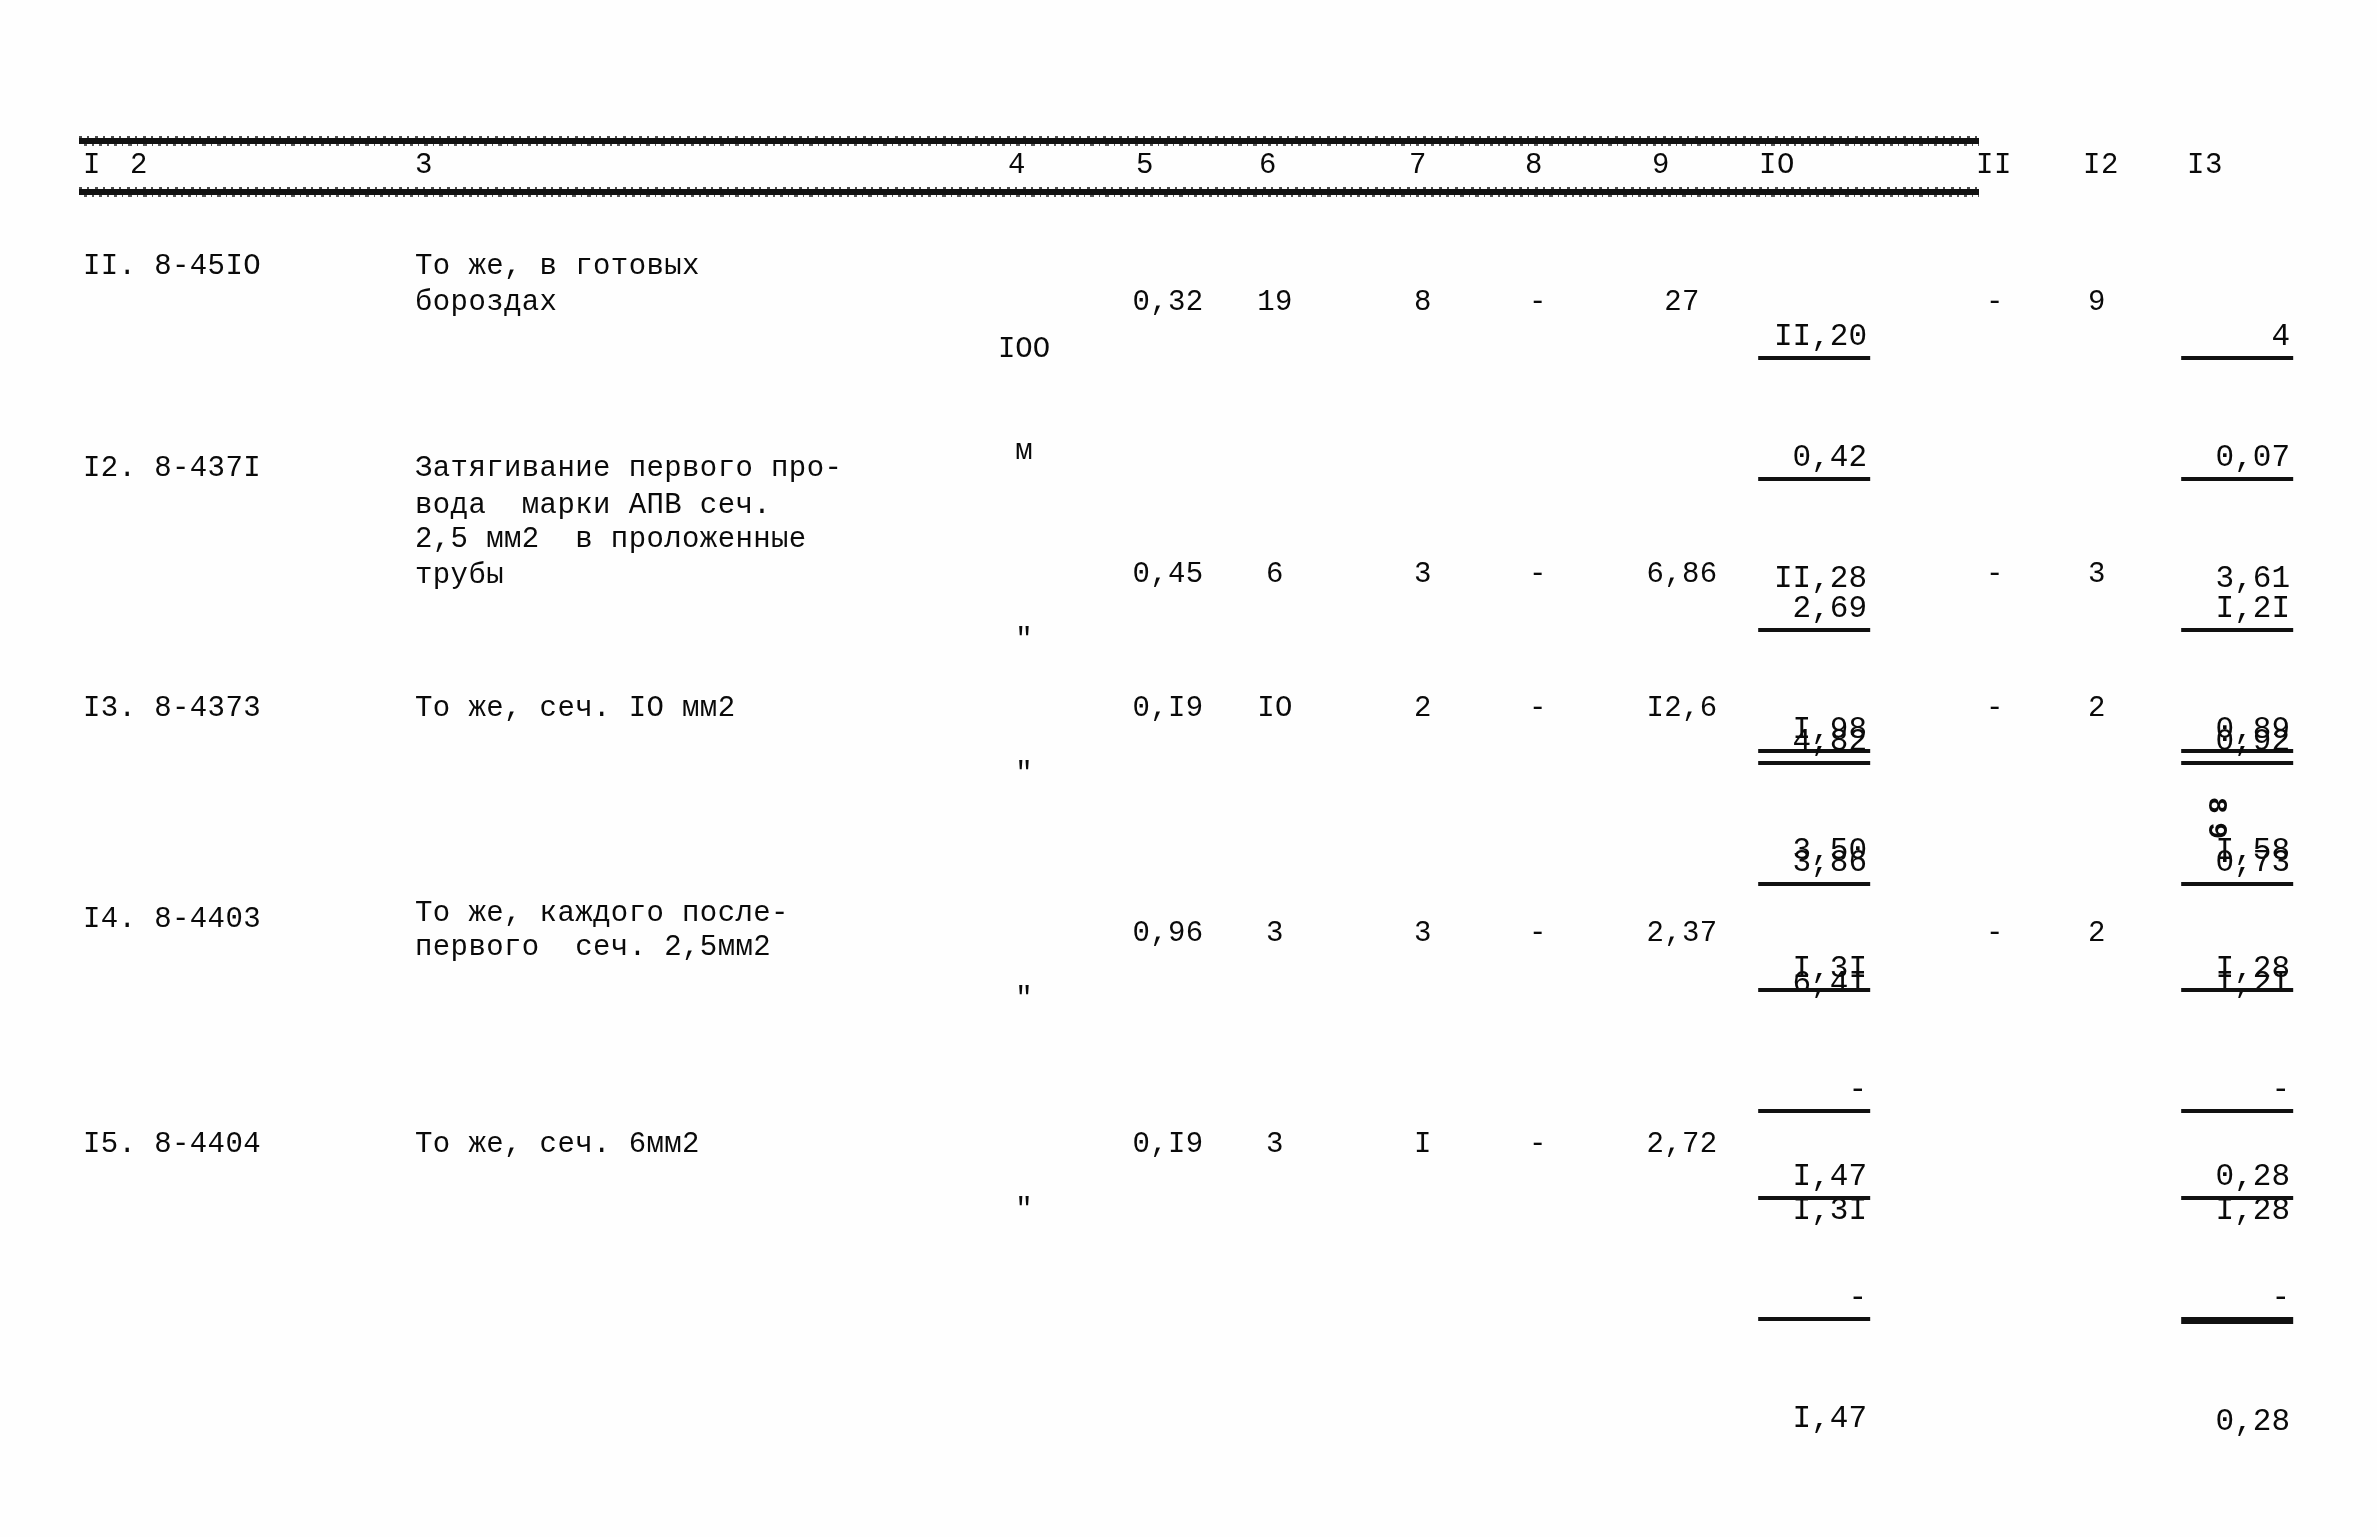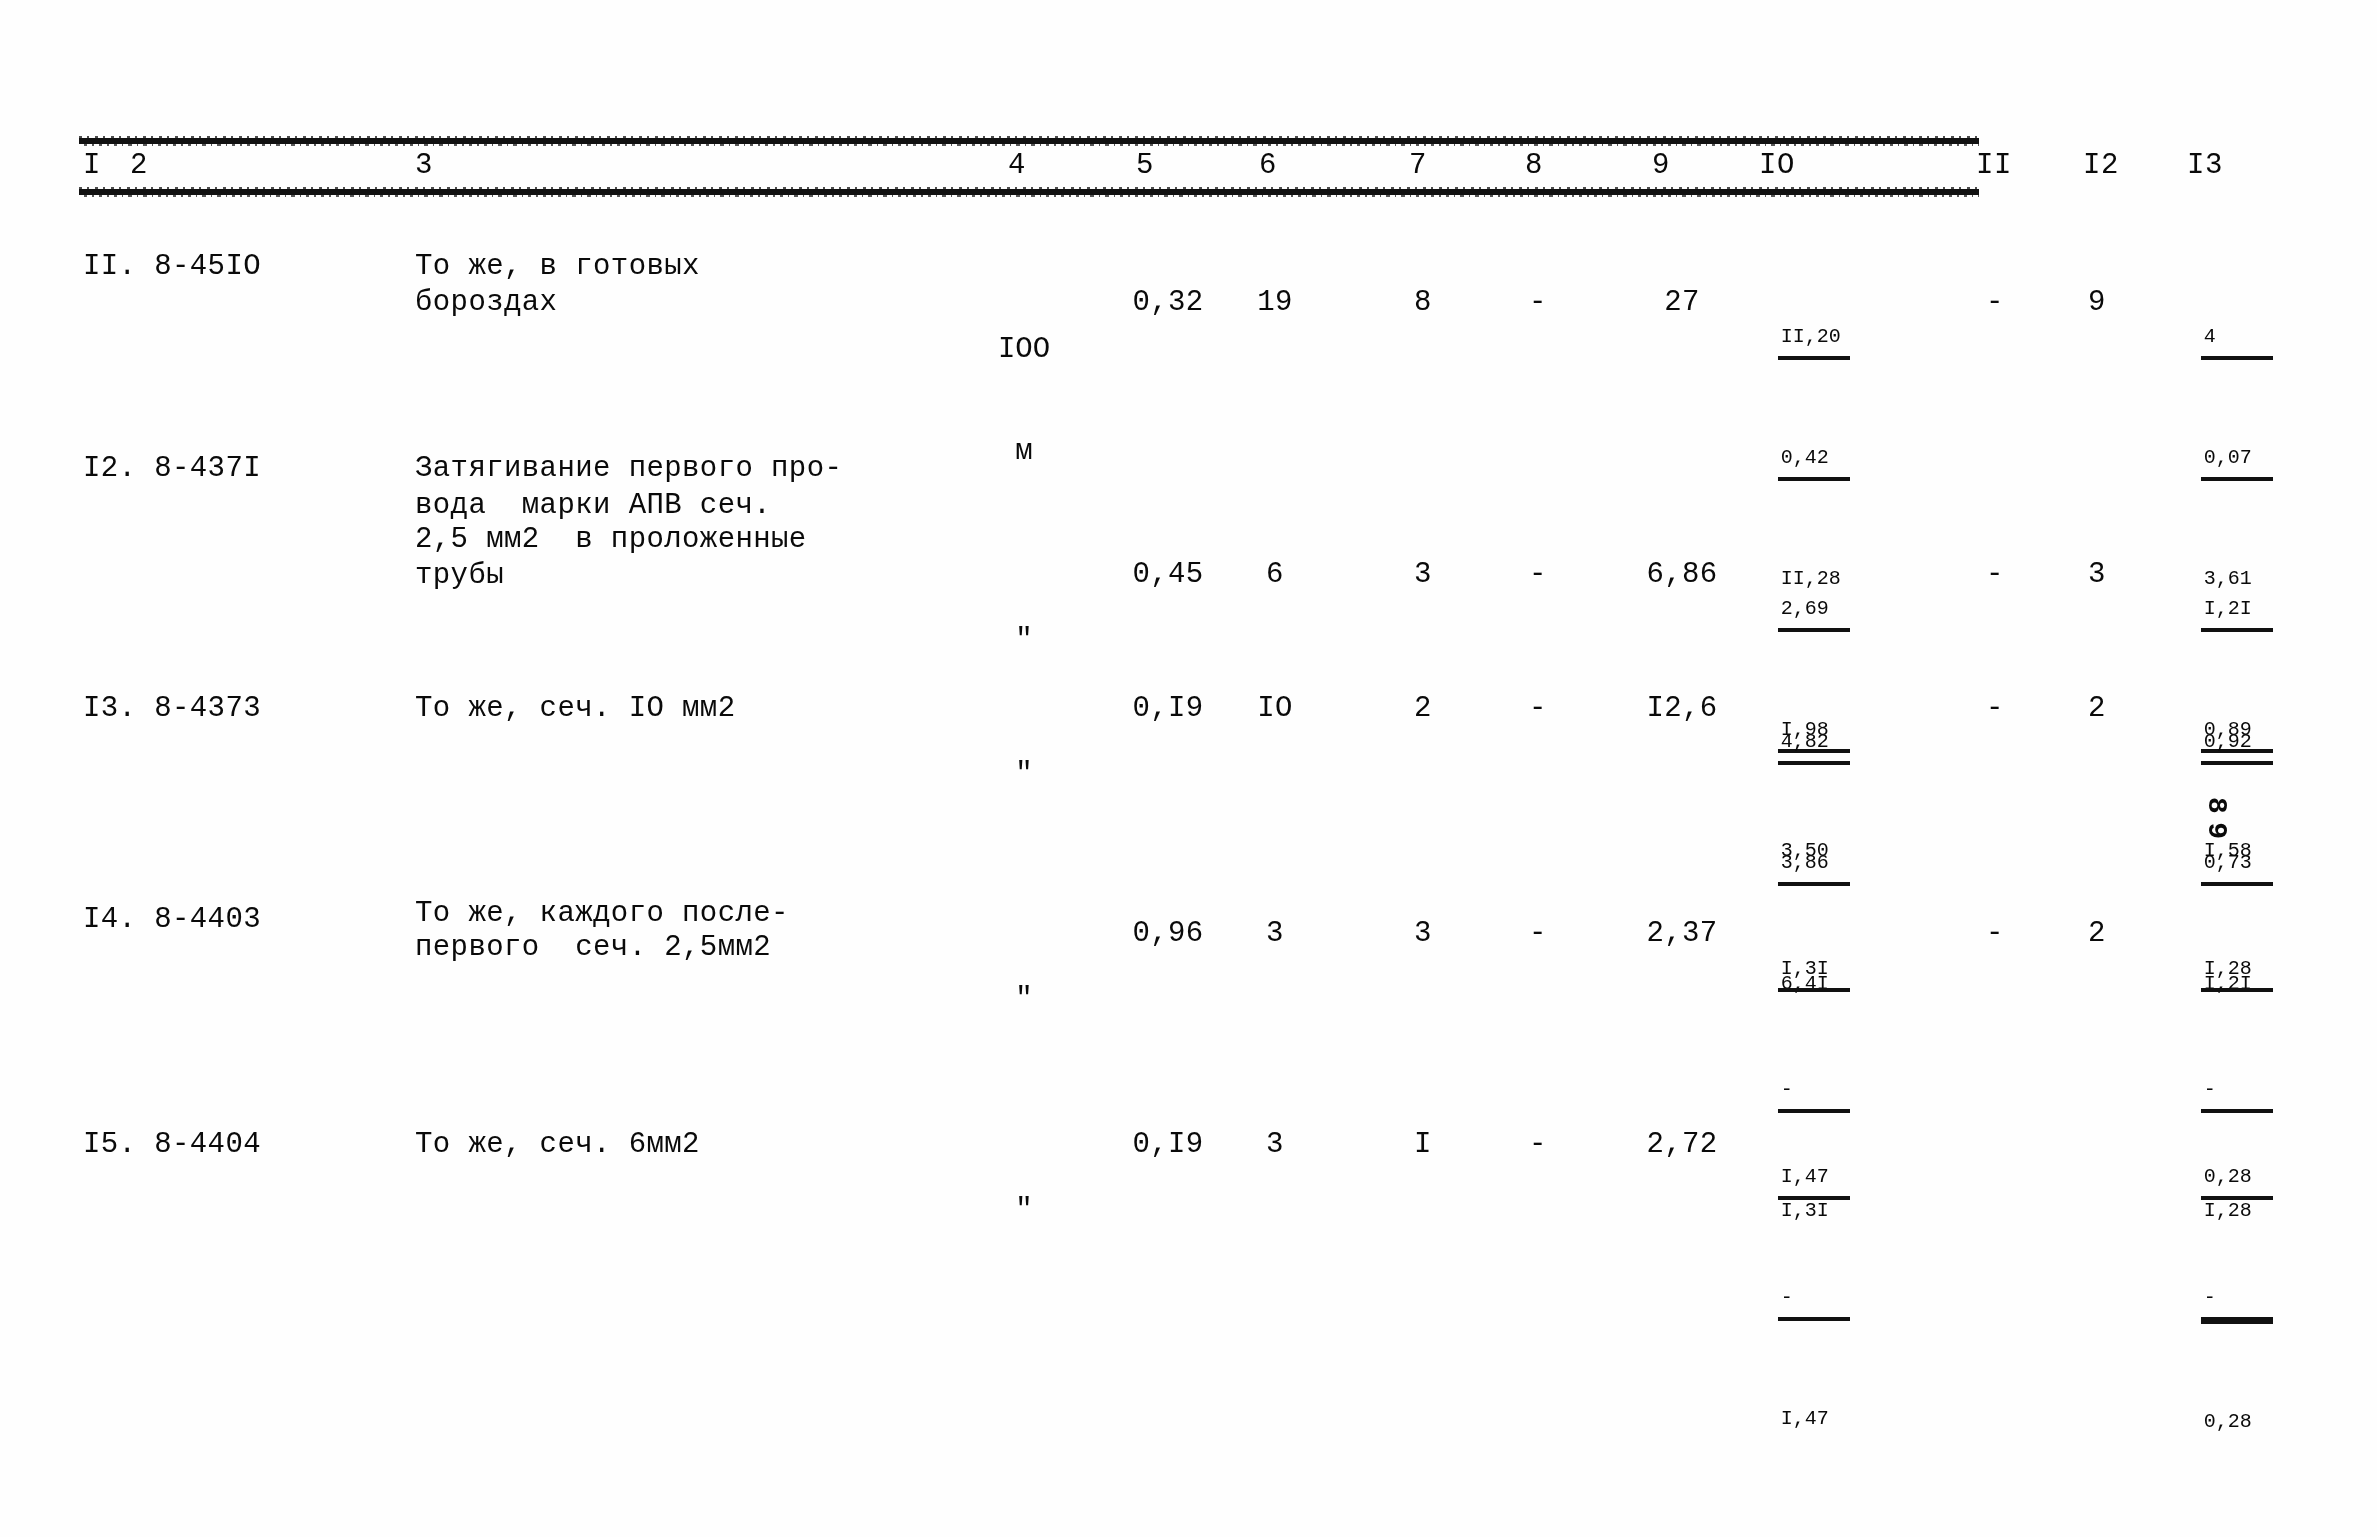--- a/index.html
+++ b/index.html
@@ -85,23 +85,23 @@
     position: absolute;
     font-size: 29px;
     line-height: 37px;
     white-space: pre;
     letter-spacing: 0.4px;
   }
 
   
   .stack {
     position: absolute;
-    text-align: left;
+    text-align: right;
     transform: translateX(-50%);
-    font-size: 20px;
+    font-size: 31px;
     line-height: 39px;
     white-space: pre;
   }
   .stack .num,
   .stack .mid,
   .stack .den {
     display: block;
     padding: 0 2.8px;
   }
   .stack .num,

